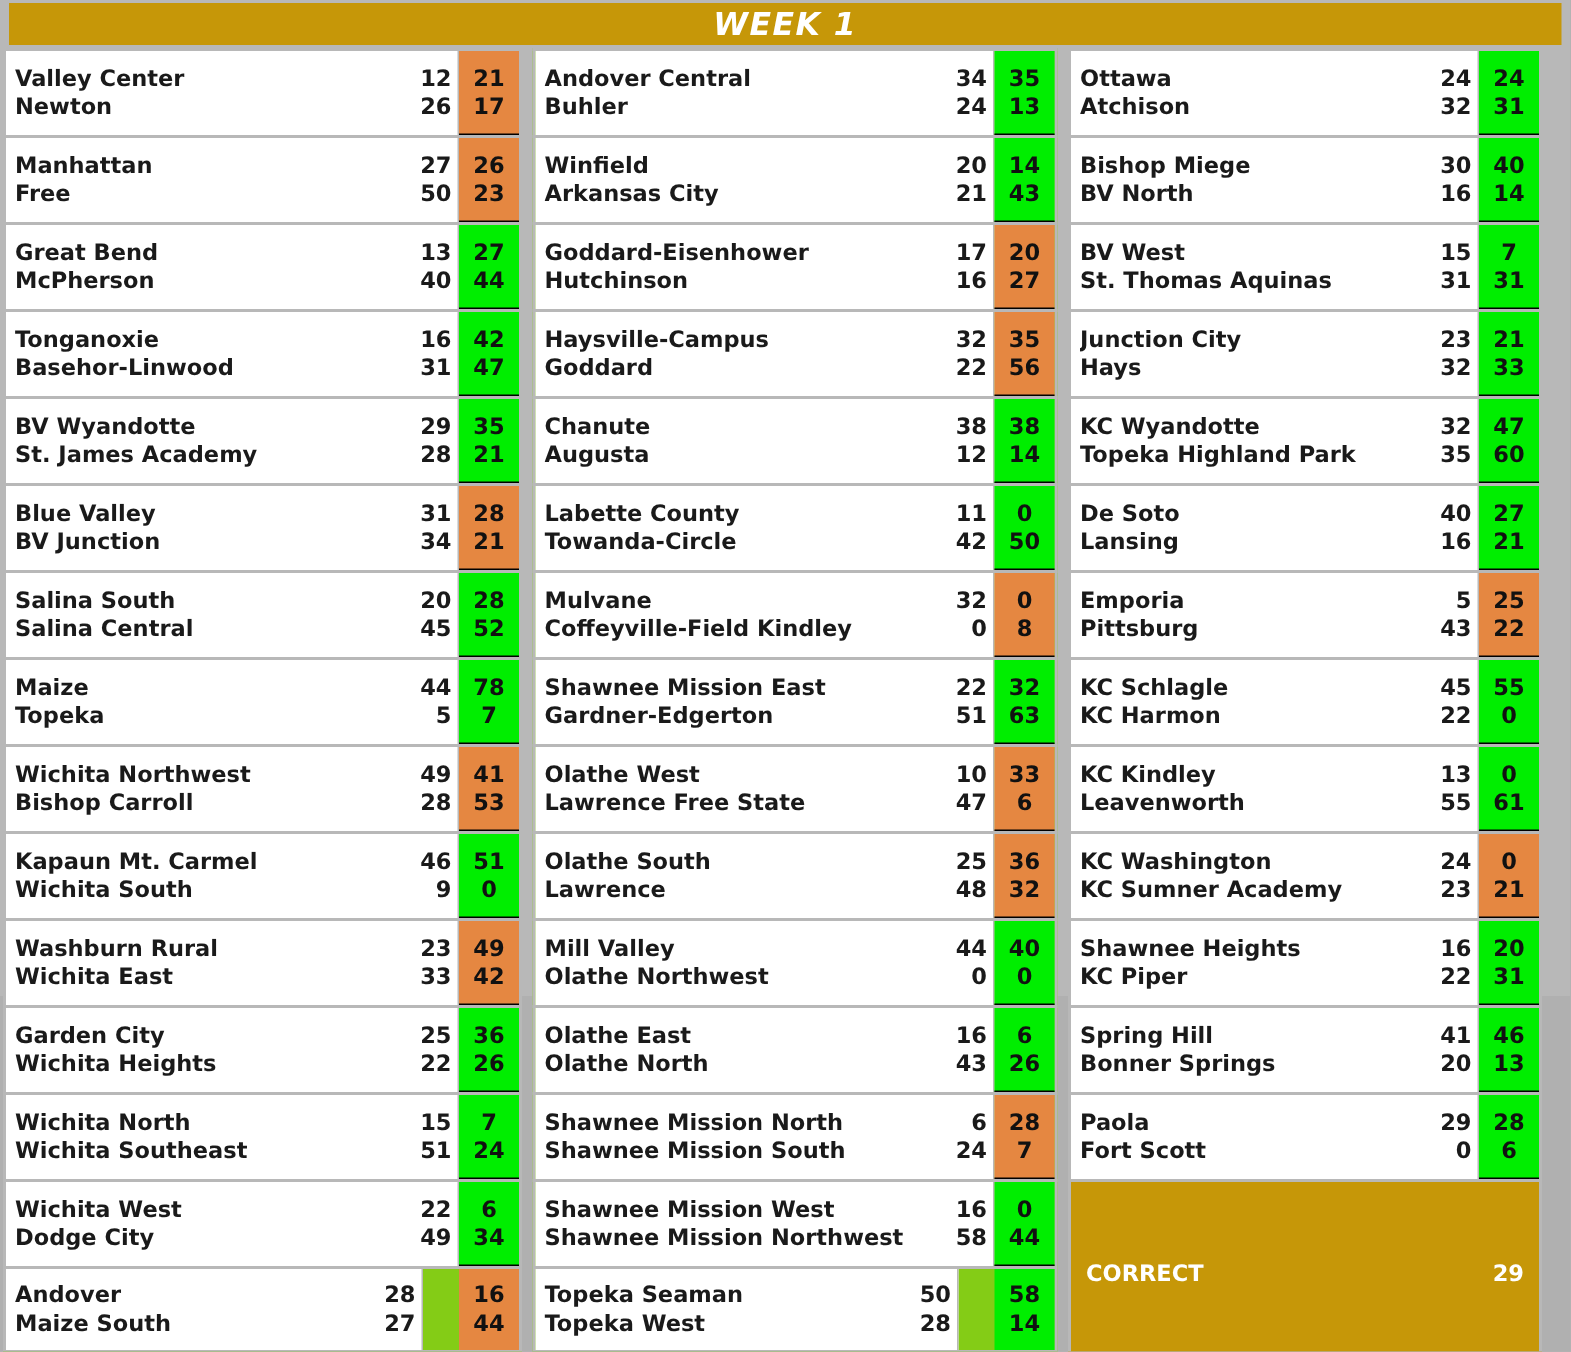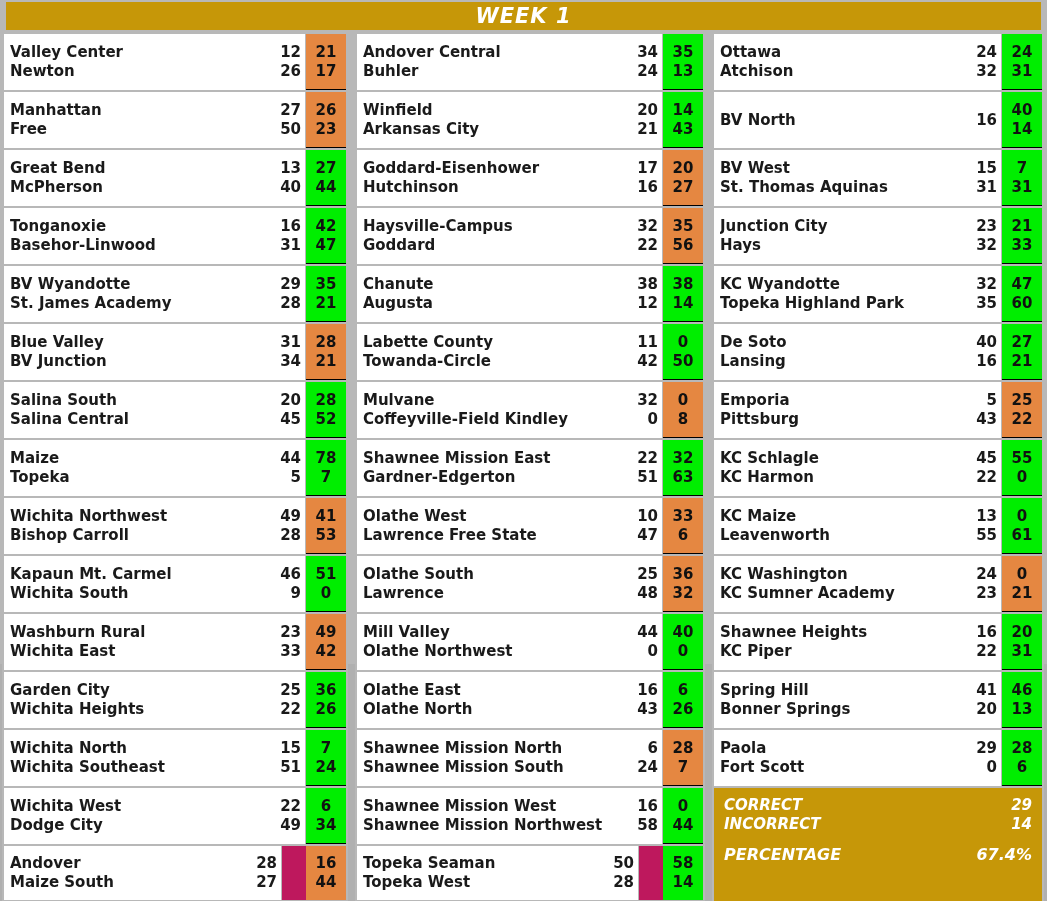--- a/index.html
+++ b/index.html
@@ -40,29 +40,29 @@
     left: 0; top: 32px;
     width: 1047px; height: 869px;
     display: flex;
   }
   .col {
     position: relative;
     height: 100%;
   }
   .col-1 { width: 348px; padding-left: 2px; }
   .col-2 { width: 357px; padding-left: 7px; }
-  .col-3 { width: 342px; padding-left: 7px; padding-right: 3px; }
+  .col-3 { width: 342px; padding-left: 7px; padding-right: 19px; }
 
   
   .game {
     display: flex;
     height: 58px;
     border: 2px solid #b8b8b8;
     border-bottom-width: 0;
-    background: #be185d;
+    background: #84cc16;
   }
   .game:last-child { border-bottom-width: 2px; gap: 24px; }
 
   .game .teams {
     flex: 1 1 auto;
     background: #ffffff;
     border-right: 1px solid #b8b8b8;
     display: flex;
     flex-direction: column;
     justify-content: center;
@@ -130,22 +130,22 @@
     line-height: 34px;
     letter-spacing: 0.5px;
   }
   .acc-rows { margin-top: 4px; }
   .acc-row {
     display: flex;
     justify-content: space-between;
     align-items: baseline;
     font-size: 15px;
     font-weight: bold;
-    font-style: italic;
     line-height: 19px;
+    margin-top: 44px;
   }
   .acc-row.spacer { height: 11px; line-height: 11px; }
   .acc-row.pct { font-size: 16px; }
   .acc-val { font-variant-numeric: tabular-nums; }
 </style>
 </head>
 <body>
 
 <div id="app">
 
@@ -651,20 +651,24 @@
             </div>
           </div>
           <div class="pred correct">
             <div class="pnum">24</div>
             <div class="pnum">31</div>
           </div>
         </div>
         <div class="game">
           <div class="teams">
             <div class="trow">
+              <span class="tname">Bishop Miege</span>
+              <span class="tscore">30</span>
+            </div>
+            <div class="trow">
               <span class="tname">BV North</span>
               <span class="tscore">16</span>
             </div>
           </div>
           <div class="pred correct">
             <div class="pnum">40</div>
             <div class="pnum">14</div>
           </div>
         </div>
         <div class="game">
@@ -759,21 +763,21 @@
             </div>
           </div>
           <div class="pred correct">
             <div class="pnum">55</div>
             <div class="pnum">0</div>
           </div>
         </div>
         <div class="game">
           <div class="teams">
             <div class="trow">
-              <span class="tname">KC Maize</span>
+              <span class="tname">KC Kindley</span>
               <span class="tscore">13</span>
             </div>
             <div class="trow">
               <span class="tname">Leavenworth</span>
               <span class="tscore">55</span>
             </div>
           </div>
           <div class="pred correct">
             <div class="pnum">0</div>
             <div class="pnum">61</div>

